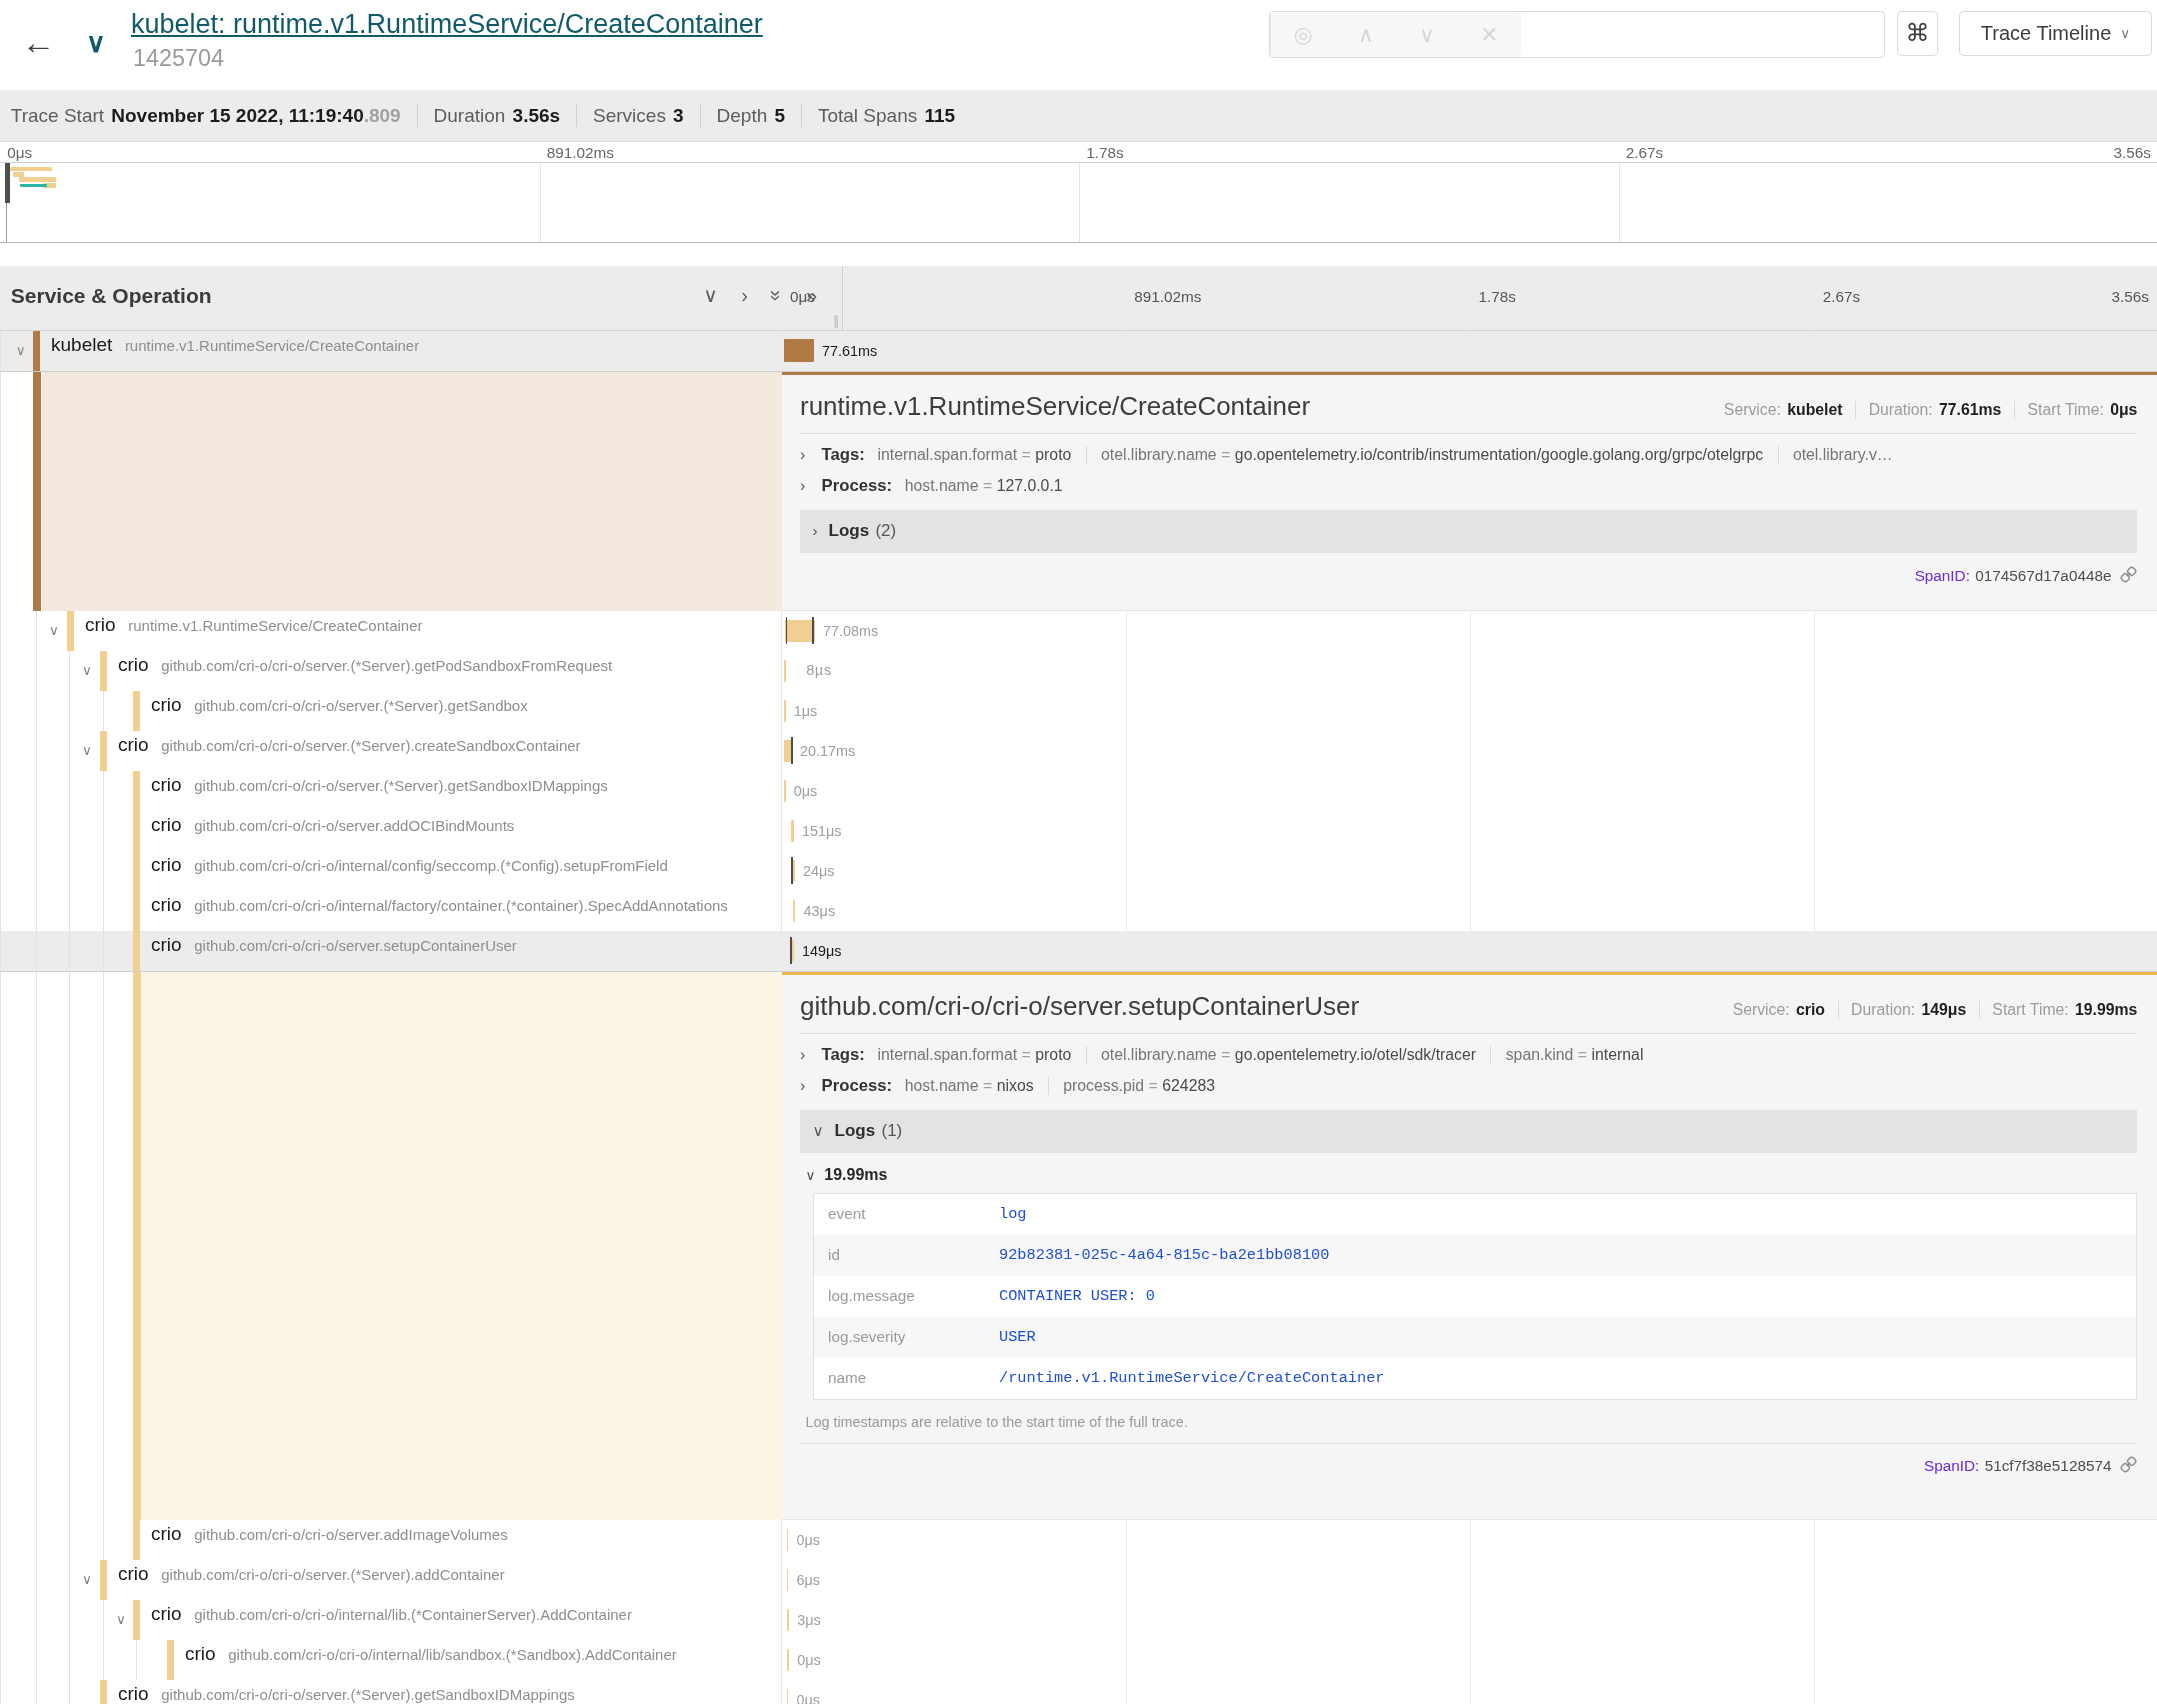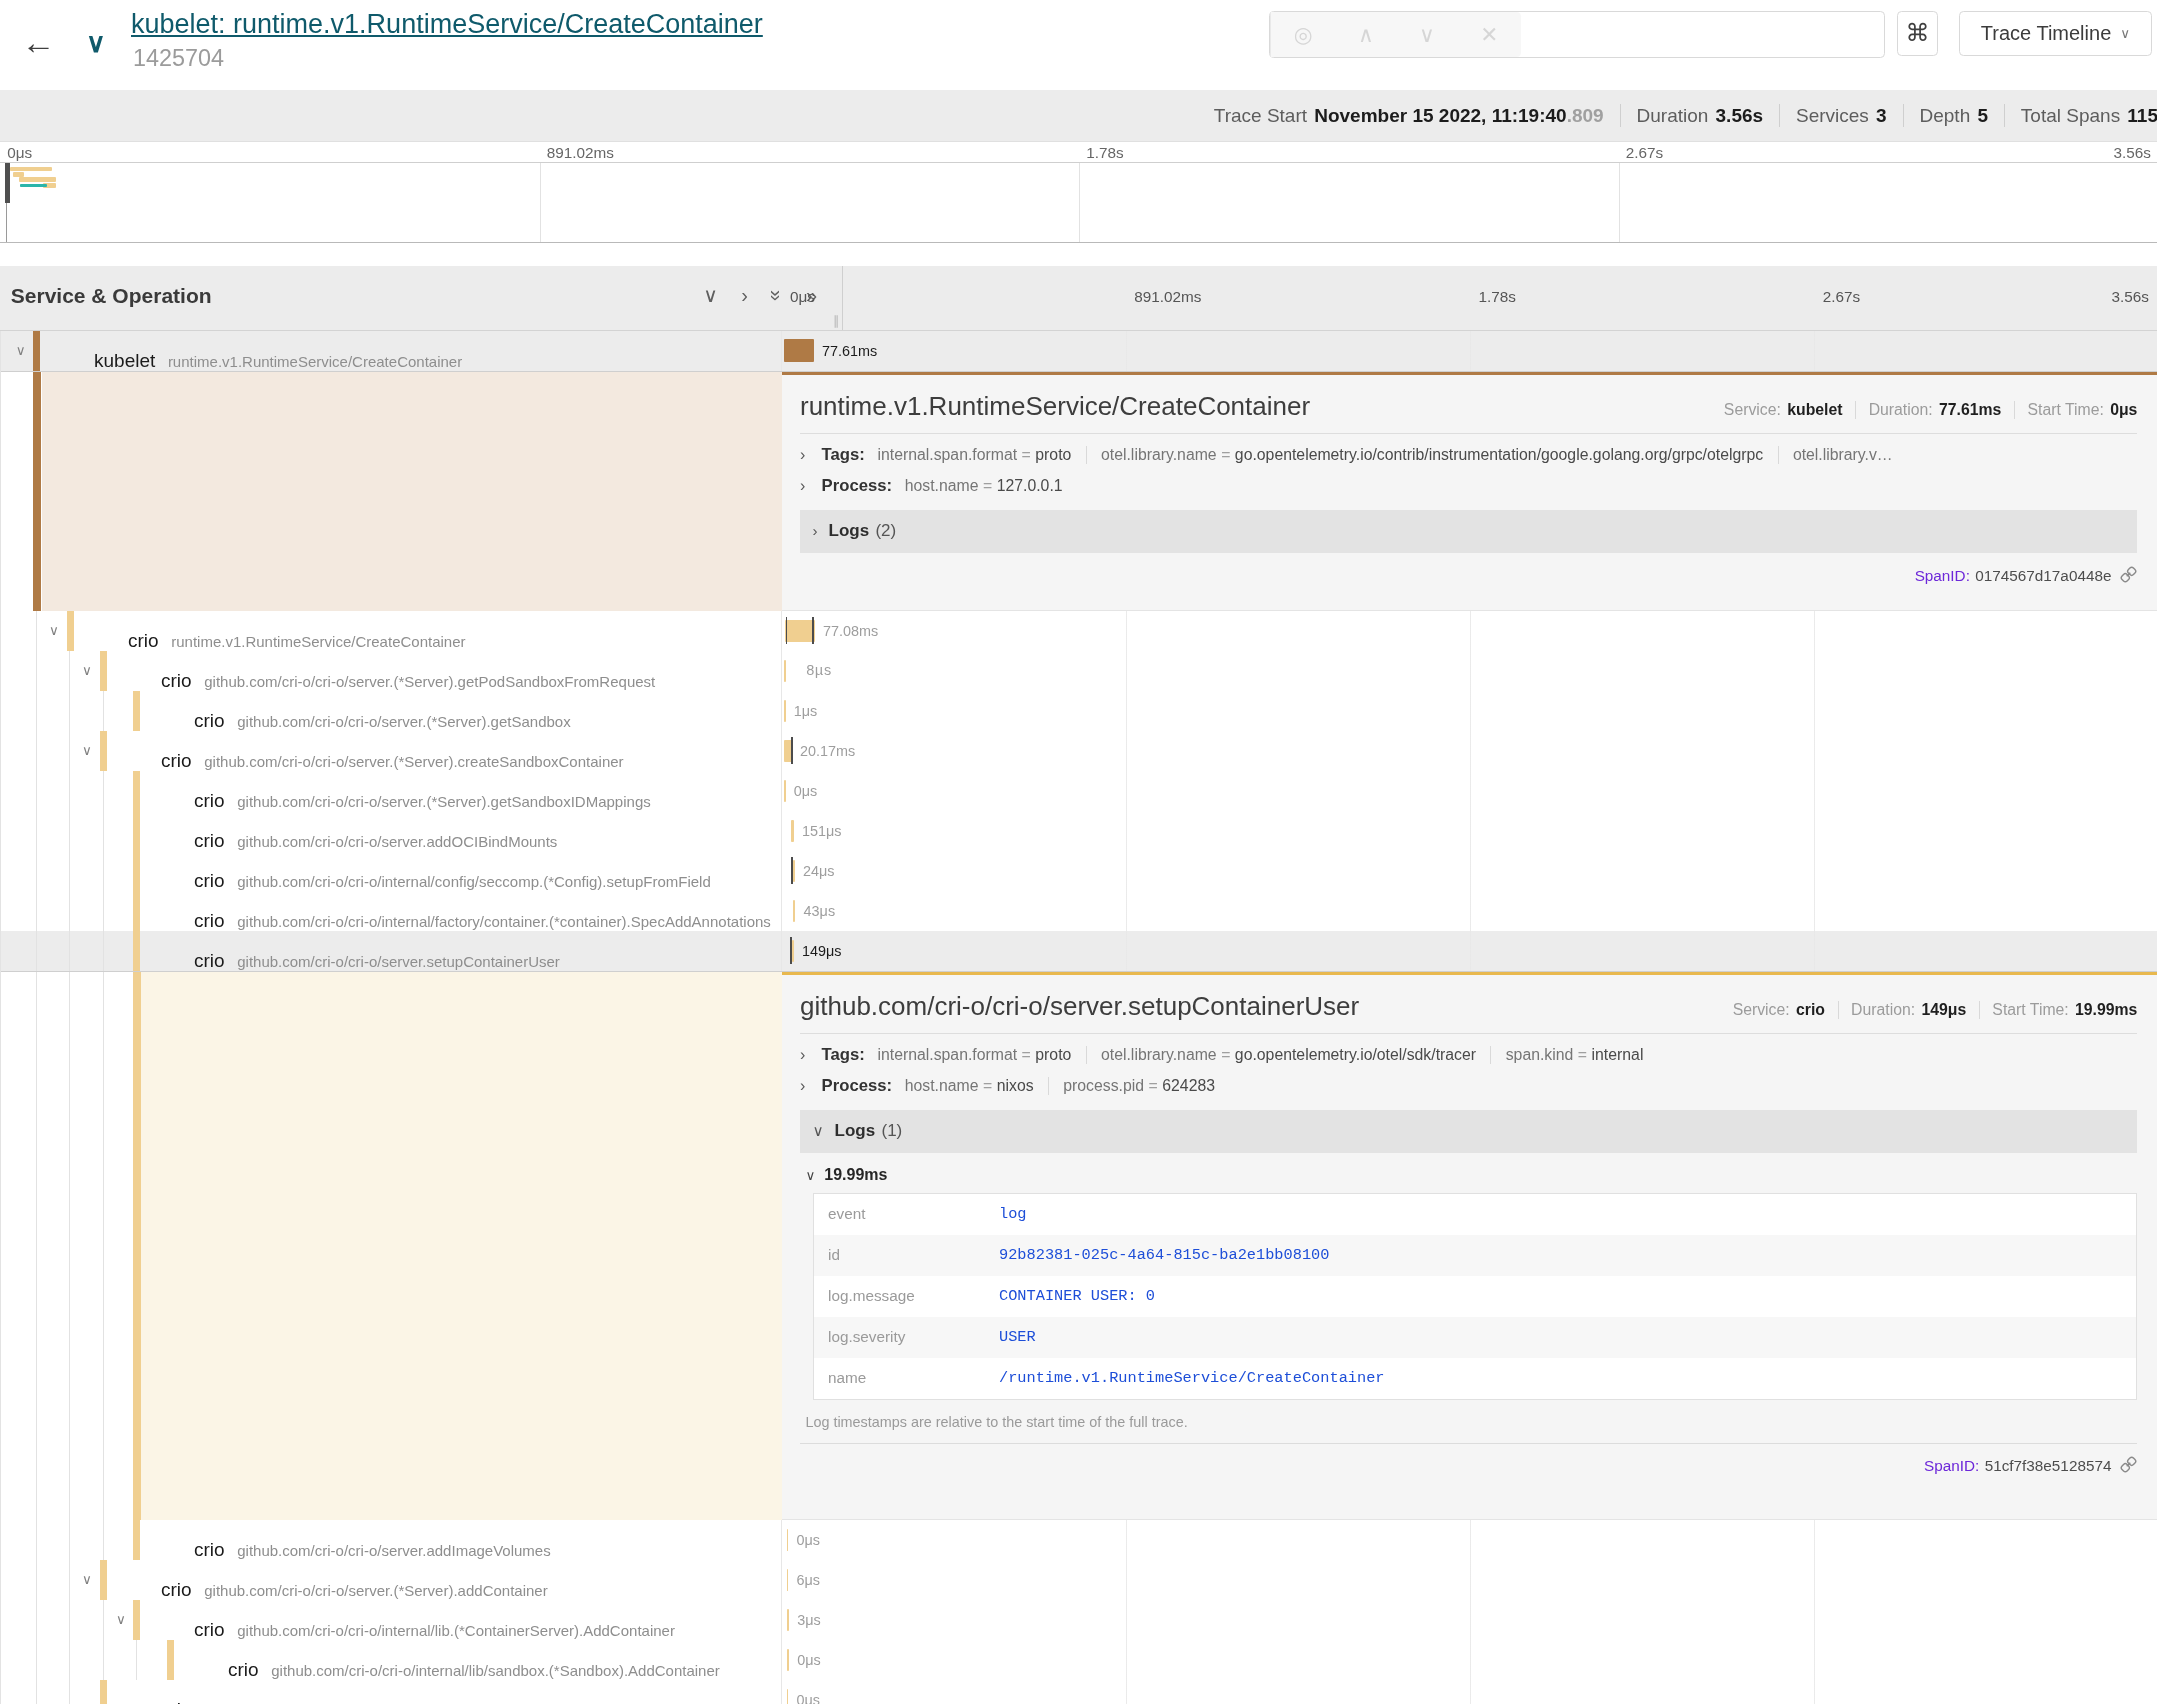--- a/index.html
+++ b/index.html
@@ -16,21 +16,21 @@
   .findinput{flex:1;border:none;outline:none;font-size:19px;color:#444;padding:0 16px;border-radius:4.5px 0 0 4.5px;font-family:"Liberation Sans",sans-serif;background:#fff;}
   .findinput::placeholder{color:#c9c9c9;}
   .findaddon{width:250px;background:#f7f7f7;border-left:0.9px solid #e9e9e9;border-radius:0 4.5px 4.5px 0;display:flex;align-items:center;justify-content:space-around;}
   .fic{color:#d6d6d6;font-size:21.6px;line-height:1;cursor:default;}
   .btn{position:absolute;top:10.8px;height:45px;border:0.9px solid #d9d9d9;border-radius:4.5px;background:#fff;display:flex;align-items:center;justify-content:center;cursor:pointer;box-sizing:border-box;}
   .cmdbtn{left:1897px;width:41px;font-size:24px;color:#3f3f3f;}
   .viewbtn{left:1959px;width:193px;font-size:20px;color:#3c3c3c;gap:9px;}
   .caret{font-size:13.5px;color:#777;}
 
   
-  .metabar{position:absolute;left:0;top:90px;width:2158px;height:52px;background:#ececec;border-bottom:0.9px solid #e0e0e0;display:flex;align-items:center;padding-left:10.8px;box-sizing:border-box;justify-content:flex-end;}
+  .metabar{position:absolute;left:0;top:90px;width:2158px;height:52px;background:#ececec;border-bottom:0.9px solid #e0e0e0;display:flex;align-items:center;padding-left:10.8px;box-sizing:border-box;}
   .mlabel{color:#5d5d5d;font-size:19px;}
   .mval{color:#1c1c1c;font-size:19px;font-weight:bold;margin-left:7.2px;}
   .msuf{color:#a0a0a0;font-size:19px;font-weight:bold;}
   .msep{width:0.9px;height:23.4px;background:#cfcfcf;margin:0 16px;}
 
   
   .mmticks{position:absolute;left:0;top:142px;width:2158px;height:20px;}
   .mmticks span{position:absolute;bottom:0;font-size:15.3px;color:#666;}
   .mmcanvas{position:absolute;left:0;top:162px;width:2158px;height:81px;background:#fff;border-top:0.9px solid #cfcfcf;border-bottom:0.9px solid #b9b9b9;box-sizing:border-box;cursor:crosshair;}
   .mmdiv{position:absolute;top:0;bottom:0;width:0.9px;background:#e2e2e2;}
@@ -50,21 +50,21 @@
   .chright span{position:absolute;top:21.6px;font-size:15.3px;color:#555;}
 
   
   .rows{position:absolute;left:0;top:331px;width:2158px;bottom:0;border-left:0.9px solid #e3e3e3;box-sizing:border-box;}
   .row{position:relative;width:2158px;height:40px;display:flex;cursor:pointer;background:#fff;}
   .row.sel{background:#ececec;}
   .lcell{position:relative;width:781px;flex:none;overflow:hidden;border-right:0.9px solid #e7e7e7;box-sizing:border-box;}
   .guide{position:absolute;top:0;bottom:0;width:0.9px;background:#e2e2e2;}
   .cbar{position:absolute;top:0;bottom:0;width:7.2px;}
   .rchev{position:absolute;top:0;line-height:40px;font-size:13.5px;color:#808080;width:18px;text-align:center;cursor:pointer;}
-  .svc{position:absolute;top:10px;line-height:40px;white-space:nowrap;margin-left:43px;}
+  .svc{position:absolute;top:0;line-height:28px;white-space:nowrap;}
   .svcname{font-size:19px;color:#1b1b1b;}
   .opname{font-size:15px;color:#8e8e8e;margin-left:12.6px;}
   .tcell{position:relative;flex:1;background-image:linear-gradient(#e8e8e8,#e8e8e8),linear-gradient(#e8e8e8,#e8e8e8),linear-gradient(#e8e8e8,#e8e8e8);background-size:0.9px 100%,0.9px 100%,0.9px 100%;background-position:25% 0,50% 0,75% 0;background-repeat:no-repeat;}
   .tbar{position:absolute;top:9px;height:21.6px;border-radius:0.9px;}
   .ttick{position:absolute;top:6.3px;height:27px;width:1.8px;background:#4c4c4c;}
   .tlabel{position:absolute;top:0;line-height:40px;font-size:14.4px;color:#9e9e9e;white-space:nowrap;}
   .tlabel.dark{color:#1c1c1c;}
 
   
   .detail{position:relative;width:2158px;display:flex;border-top:0.9px solid #cfcfcf;box-sizing:border-box;background:#fff;}

